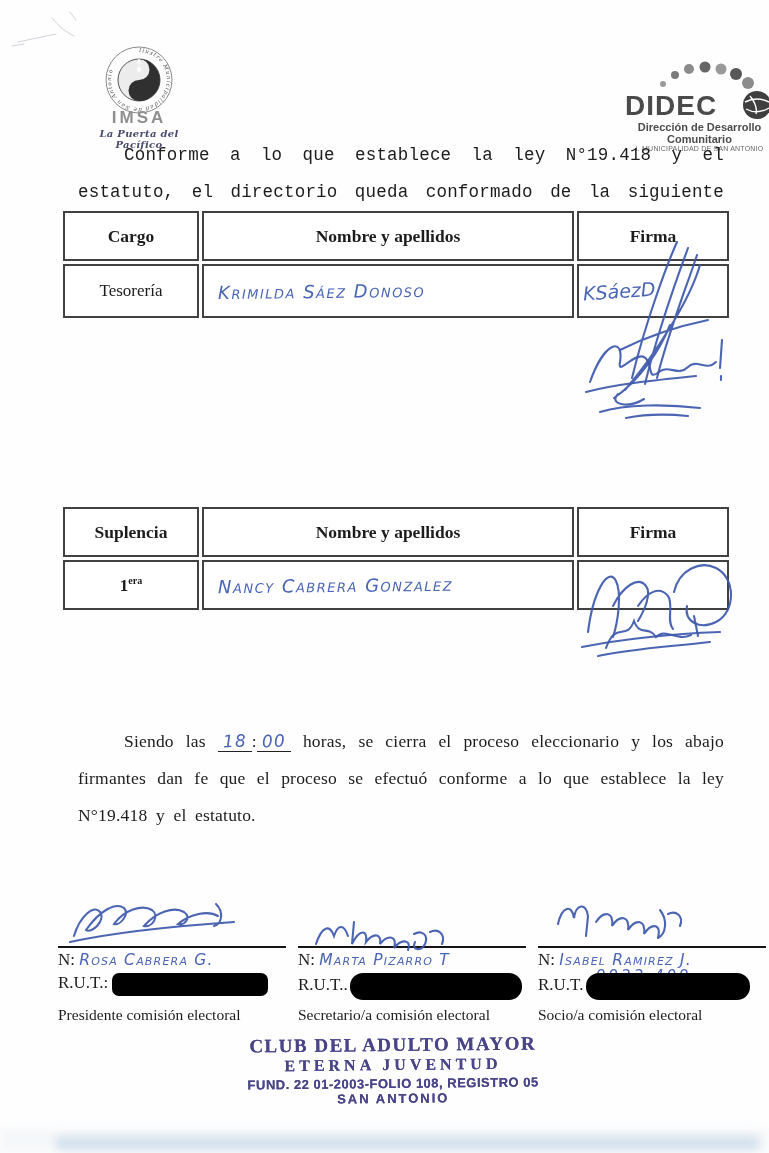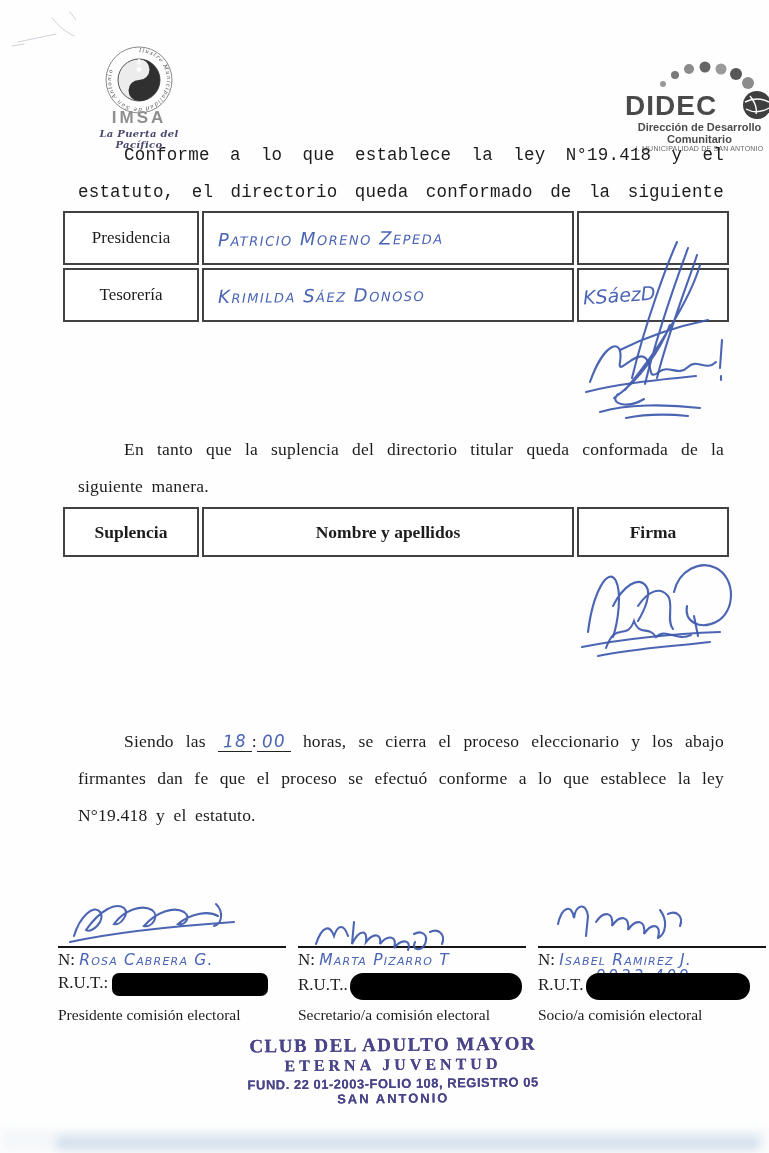--- a/index.html
+++ b/index.html
@@ -120,49 +120,53 @@
 
   <div class="para p1"><span class="indent"></span><span>Conforme a lo que establece la ley N°19.418 y el estatuto, el directorio queda conformado de la siguiente manera.</span></div>
 
   <table class="doc-table t1">
     <colgroup>
         <col style="width:136px">
         <col style="width:372px">
         <col style="width:152px">
       </colgroup>
     <tbody>
-    <tr>
-      <td class="cell-cargo">Presidencia</td>
-      <td><span class="hand hand-name">Patricio Moreno Zepeda</span></td>
-      <td></td>
+        <tr>
+      <th>Cargo</th>
+      <th>Nombre y apellidos</th>
+      <th>Firma</th>
     </tr>
     <tr>
       <td class="cell-cargo">Tesorería</td>
       <td><span class="hand hand-name">Krimilda Sáez Donoso</span></td>
       <td>
         <span class="hand hand-sig-text">KSáezD</span>
       </td>
     </tr>
   </tbody>
     </table>
 
-  <div class="para p2"><span class="indent"></span><span>En tanto que la suplencia del directorio titular queda conformada de la siguiente manera.</span></div>
 
   <table class="doc-table t2">
     <colgroup>
         <col style="width:136px">
         <col style="width:372px">
         <col style="width:152px">
       </colgroup>
     <tbody>
         <tr>
       <th>Suplencia</th>
       <th>Nombre y apellidos</th>
       <th>Firma</th>
     </tr>
+    <tr>
+      <td class="cell-cargo"><span class="ord-base">1</span><sup class="ord">era</sup></td>
+      <td><span class="hand hand-name">Nancy Cabrera Gonzalez</span></td>
+      <td></td>
+    </tr>
   </tbody>
     </table>
 
   <svg class="sig" style="left:598px;top:228px" width="120" height="180" viewBox="0 0 120 180">
     <path d="M34,150 C48,92 70,34 79,14 M47,156 C61,98 82,42 90,20 M59,150 C71,102 91,52 99,27 M22,122 C52,107 86,97 110,92 M27,162 C57,127 92,72 102,37 M16,170 C42,152 62,122 72,97 M20,166 C10,176 30,181 46,171"></path>
   </svg>
   <svg class="sig" style="left:584px;top:320px" width="150" height="85" viewBox="0 0 150 85">
     <path d="M6,62 C20,22 40,16 36,42 C33,57 50,32 60,37 C70,42 62,62 75,52 C85,44 94,57 104,47 C113,38 122,52 132,42 M138,20 L136,48 M137,56 L137,60 M2,72 C32,64 72,60 112,56"></path>
   </svg>
   <svg class="sig" style="left:596px;top:398px" width="110" height="26" viewBox="0 0 110 26">

